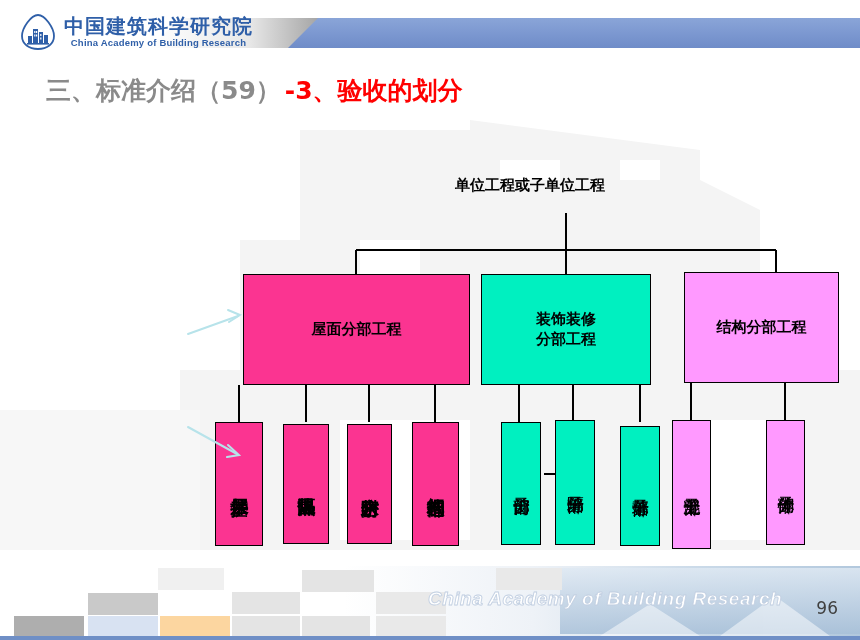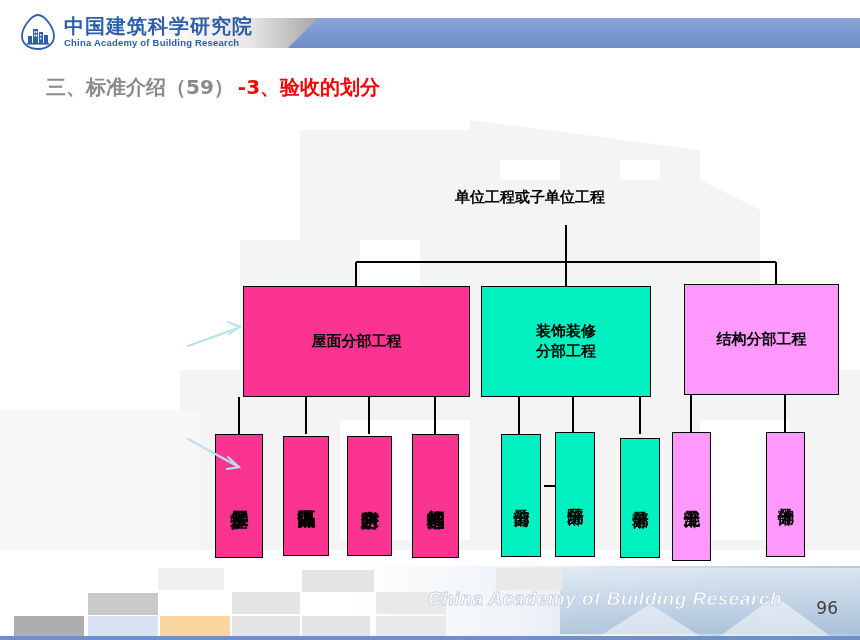--- a/index.html
+++ b/index.html
@@ -56,20 +56,21 @@
   }
   .logo-mark {
     width: 40px; height: 40px;
     flex: 0 0 40px;
   }
   .logo-text {
     display: flex;
     flex-direction: column;
     justify-content: center;
     line-height: 1;
+    align-items: center;
   }
   .logo-cn {
     font-family: "DejaVu Serif", "Liberation Serif", serif;
     font-size: 20px;
     font-weight: bold;
     color: #2f5fa8;
     letter-spacing: 1px;
     white-space: nowrap;
   }
   .logo-en {
@@ -82,36 +83,36 @@
     white-space: nowrap;
   }
 
   
   .title-row {
     position: absolute;
     left: 46px; top: 74px;
     z-index: 6;
     white-space: nowrap;
     font-family: "DejaVu Sans", "Liberation Sans", sans-serif;
-    font-size: 20px;
+    font-size: 25px;
     font-weight: bold;
   }
   .title-main {
     color: #8a8a8a;
     text-shadow: 1px 1px 0 rgba(255,255,255,0.9);
   }
   .title-accent {
     color: #ff0000;
     margin-left: 4px;
   }
 
   
   .diagram {
     position: absolute;
-    left: 0; top: 16px;
+    left: 0; top: 4px;
     width: 823px; height: 570px;
     z-index: 3;
   }
   .root-label {
     position: absolute;
     left: 455px; top: 172px;
     font-family: "DejaVu Sans", "Liberation Sans", sans-serif;
     font-size: 15px;
     font-weight: bold;
     color: #000000;

